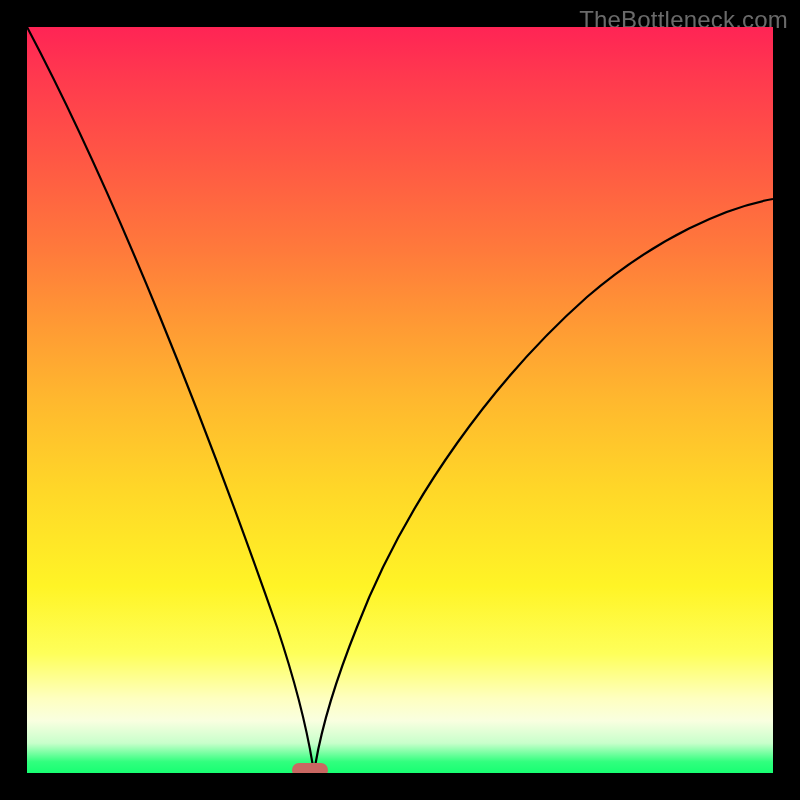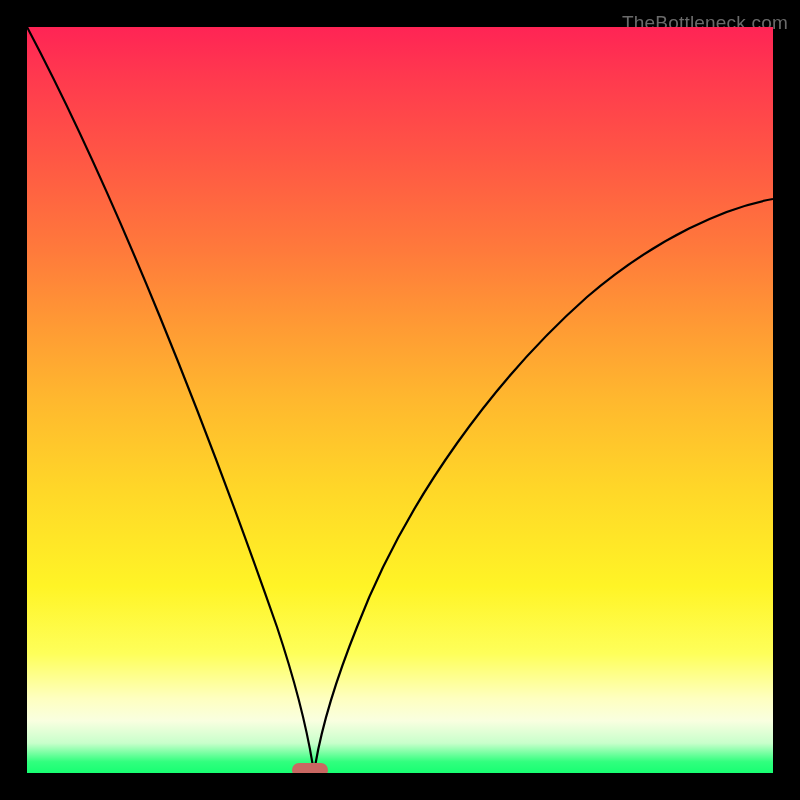--- a/index.html
+++ b/index.html
@@ -34,24 +34,24 @@
        #feff5a 84%,
        #feffc0 90%,
        #f9ffe0 93%,
        #c8ffcb 96%,
        #31ff7e 98.5%,
        #17ff72 100%
     );
   }
   .watermark {
     position: absolute;
-    top: 12px;
+    top: 6px;
     right: 12px;
     color: #6a6a6a;
-    font-size: 19px;
+    font-size: 24px;
     font-family: Arial, Helvetica, sans-serif;
     letter-spacing: 0.2px;
   }
   svg.curve {
     position: absolute;
     inset: 0;
   }
   .marker {
     position: absolute;
     width: 36px;

